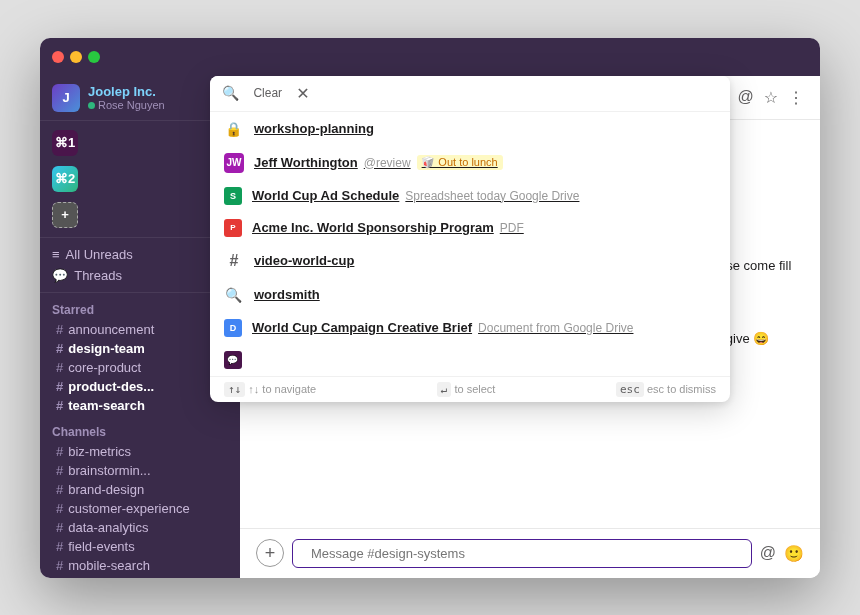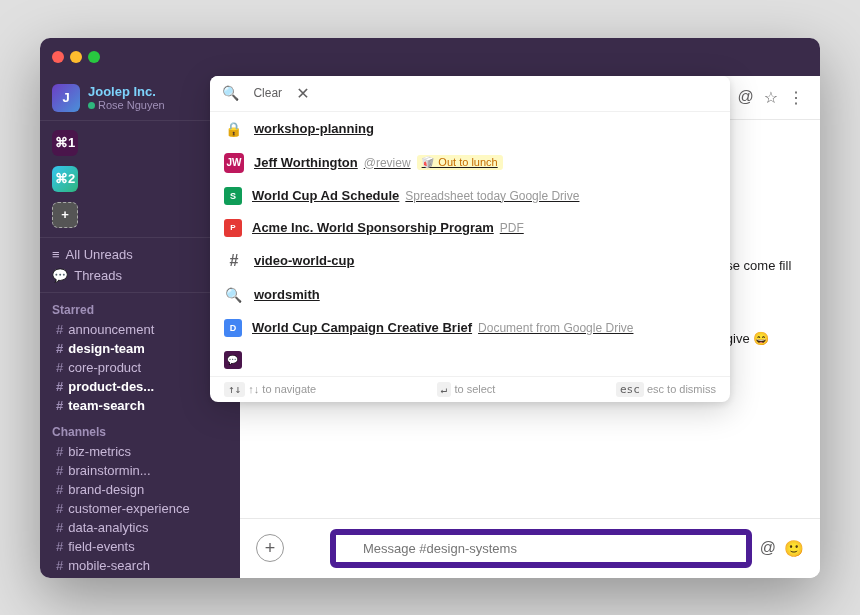--- a/index.html
+++ b/index.html
@@ -299,28 +299,27 @@
       display: flex;
       align-items: center;
       justify-content: center;
       cursor: pointer;
       color: #616061;
       font-size: 18px;
       flex-shrink: 0;
     }
     .message-input-field {
       flex: 1;
-      border: 6px solid #4c1d95;
+      border: 1px solid #4c1d95;
       border-radius: 6px;
-      padding: 6px 27px;
+      padding: 6px 18px;
       font-size: 13px;
       color: #1d1c1d;
       outline: none;
       background: #fff;
-      margin-left: 38px;
     }
     .input-icons {
       display: flex;
       gap: 8px;
       color: #616061;
       font-size: 16px;
     }
     
     .search-overlay {
       position: absolute;
@@ -697,21 +696,21 @@
       <div class="search-results">
 
         <div class="search-result-item">
           <div class="result-icon result-icon-lock">🔒</div>
           <div class="result-main">
             <span class="result-title">workshop-planning</span>
           </div>
         </div>
 
         <div class="search-result-item">
-          <div class="result-user-avatar" style="background:#be185d;">JW</div>
+          <div class="result-user-avatar" style="background:#a21caf;">JW</div>
           <div class="result-main">
             <span class="result-title">Jeff Worthington</span>
             <span class="result-subtitle">@review</span>
             <span class="result-badge">🥡 Out to lunch</span>
           </div>
         </div>
 
         <div class="search-result-item">
           <div class="sheets-icon">S</div>
           <div class="result-main">

